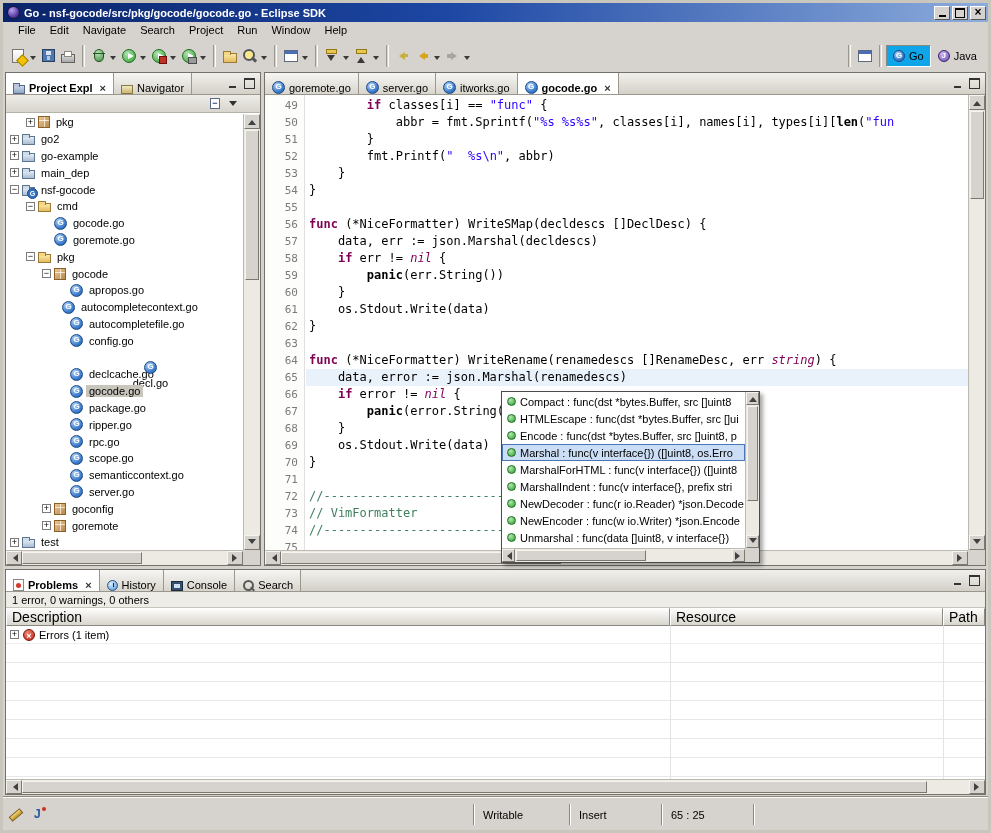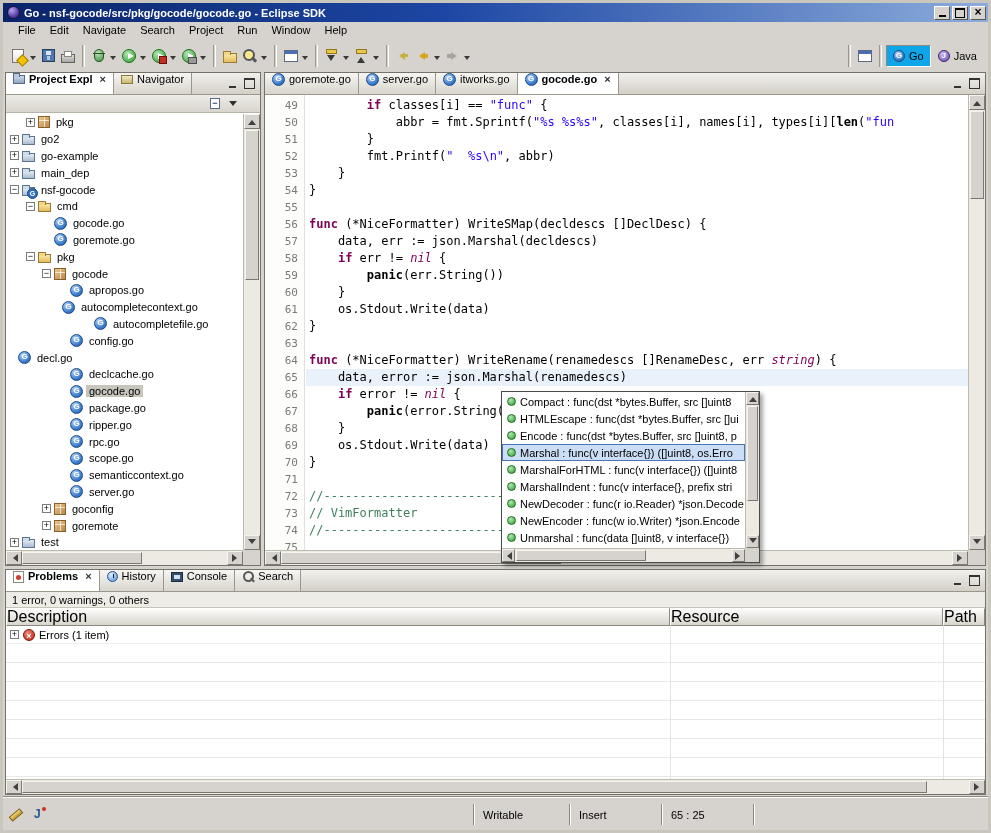--- a/index.html
+++ b/index.html
@@ -70,21 +70,21 @@
     background:radial-gradient(circle at 35% 30%,#b8d8f8,var(--go-blue,#3f7fd0) 60%,#205090);border:1px solid #1c4a86}
   .pi-go::after,.ic-gofile::after{content:"G";position:absolute;left:0;right:0;top:0;bottom:0;color:#fff;font:bold 8px/10px "Liberation Sans",sans-serif;text-align:center}
   .pi-java{width:12px;height:12px;border-radius:50%;position:relative;flex:none;
     background:radial-gradient(circle at 35% 30%,#cdb8f0,#6a48b0);border:1px solid #3a2470}
   .pi-java::after{content:"J";position:absolute;left:0;right:0;top:0;bottom:0;color:#fff;font:bold 8px/10px "Liberation Sans",sans-serif;text-align:center}
 
   
   .part{position:absolute;border:1px solid #75726b;background:#fff}
   .tabrow{height:22px;background:linear-gradient(#f2f0ec,#d3d0c8);border-bottom:1px solid #9a978e;display:flex;align-items:stretch}
   .tabs{display:flex;align-items:stretch;min-width:0}
-  .tab{display:flex;align-items:flex-start;gap:4px;padding:0 7px;border-right:1px solid #9a978e;font-size:11px;white-space:nowrap;
+  .tab{display:flex;align-items:flex-end;gap:4px;padding:0 7px;border-right:1px solid #9a978e;font-size:11px;white-space:nowrap;
     background:linear-gradient(#f7f6f3,#d8d5cd);cursor:default}
   .tab.active{background:#fff;font-weight:bold}
   .tab .close{font-size:11px;font-weight:bold;color:#333;margin-left:3px;cursor:default}
   .pm-btns{margin-left:auto;display:flex;align-items:center;gap:3px;padding-right:4px;flex:none}
   .pm{width:14px;height:13px;display:flex;align-items:center;justify-content:center;position:relative;cursor:default}
   .pm-min::after{content:"";width:7px;height:2px;background:#333;margin-top:6px}
   .pm-max::after{content:"";width:9px;height:8px;border:1px solid #333;border-top-width:2px}
   .pm-collapse::after{content:"−";font:bold 9px/9px "Liberation Sans",sans-serif;color:#223a66;border:1px solid #5c6a8a;background:#fff;padding:0 1px}
   .pm-menu::after{content:"";border:4px solid transparent;border-top:5px solid #333;margin-top:4px}
 
@@ -155,21 +155,21 @@
     background:radial-gradient(circle at 35% 30%,#b0e8b0,#2e9e2e);border:1px solid #1e6e1e}
   .ac-vsb{position:absolute;right:0;top:0;bottom:14px;width:14px;background:#eceae3;border-left:1px solid #bcb9b0}
   .ac-hsb{position:absolute;left:0;right:14px;bottom:0;height:14px;background:#eceae3;border-top:1px solid #bcb9b0}
   .ac-corner{right:0;bottom:0;width:14px;height:14px;position:absolute;background:#d6d3ce}
 
   
   .part-bottom{left:2px;top:566px;width:981px;height:226px}
   .summary{height:16px;background:#eeece7;border-bottom:1px solid #c6c3ba;display:flex;align-items:center;padding-left:6px}
   .thead{height:18px;display:flex}
   .th{background:linear-gradient(#fdfcfa,#d8d5cd);border:1px solid;border-color:#fff #8a8880 #8a8880 #fff;
-    display:flex;align-items:center;font-size:16px}
+    display:flex;align-items:center;padding-left:5px;font-size:14px}
   .th-desc{width:664px}.th-res{width:273px}.th-path{flex:1}
   .tbody{position:absolute;left:0;top:56px;right:0;bottom:15px;background:#fff;overflow:hidden}
   .vline{position:absolute;top:0;bottom:0;width:1px;background:#e4e4e4}
   .vline1{left:664px}.vline2{left:937px}
   .prob-row{height:18px;display:flex;align-items:center;gap:4px;padding-left:4px;border-bottom:1px solid #efefef}
   .empty-row{height:19px;border-bottom:1px solid #e8e8e8}
   .ic-error{width:12px;height:12px;border-radius:50%;position:relative;flex:none;
     background:radial-gradient(circle at 35% 30%,#f08070,var(--error-red,#c22717));border:1px solid #7a1408}
   .ic-error::after{content:"×";position:absolute;left:0;right:0;top:0;color:#fff;font:bold 9px/12px "Liberation Sans",sans-serif;text-align:center}
   .bot-hsb{left:0;right:0;bottom:0}
@@ -381,31 +381,31 @@
         <div class="tree-row" style="padding-left: 52px;">
           <span class="expander hidden"></span>
           <span class="ic ic-gofile"></span>
           <span class="tree-label">apropos.go</span>
         </div>
         <div class="tree-row" style="padding-left: 44px;">
           <span class="expander hidden"></span>
           <span class="ic ic-gofile"></span>
           <span class="tree-label">autocompletecontext.go</span>
         </div>
-        <div class="tree-row" style="padding-left: 76px;">
+        <div class="tree-row" style="padding-left: 40px; margin-left: 12px;">
           <span class="expander hidden"></span>
           <span class="ic ic-gofile"></span>
           <span class="tree-label">autocompletefile.go</span>
         </div>
         <div class="tree-row" style="padding-left: 52px;">
           <span class="expander hidden"></span>
           <span class="ic ic-gofile"></span>
           <span class="tree-label">config.go</span>
         </div>
-        <div class="tree-row" style="">
+        <div class="tree-row" style="padding-left: 52px; flex-direction: column;">
           <span class="expander hidden"></span>
           <span class="ic ic-gofile"></span>
           <span class="tree-label">decl.go</span>
         </div>
         <div class="tree-row" style="padding-left: 52px;">
           <span class="expander hidden"></span>
           <span class="ic ic-gofile"></span>
           <span class="tree-label">declcache.go</span>
         </div>
         <div class="tree-row selected" style="padding-left: 52px;">

